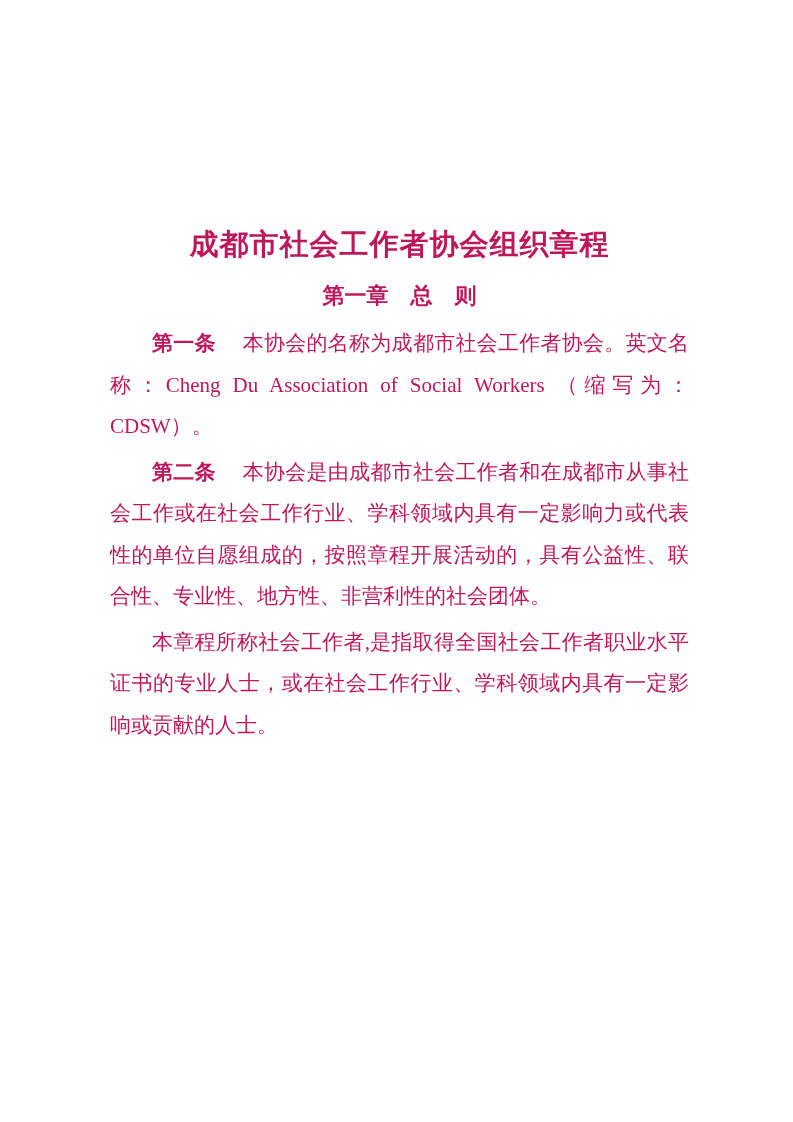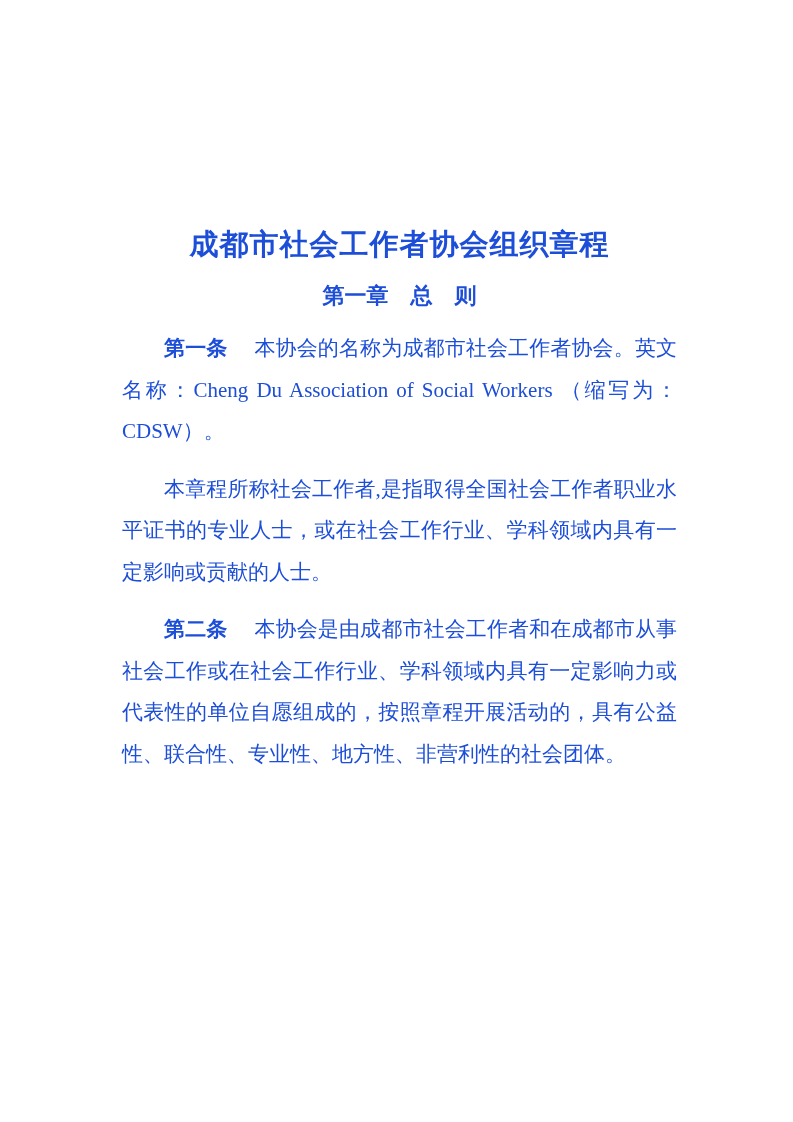--- a/index.html
+++ b/index.html
@@ -5,21 +5,21 @@
   html, body {
     margin: 0;
     padding: 0;
     background: #ffffff;
   }
   .page {
     position: relative;
     width: 793px;
     height: 822px;
     background: #ffffff;
-    color: #1d4ed8;
+    color: #be185d;
     overflow: hidden;
     font-family: "Liberation Serif", "DejaVu Serif", serif;
   }
   .content {
     padding: 0 100px 0 106px;
   }
   .doc-title {
     margin: 0;
     padding-top: 223px;
     font-size: 29px;
@@ -36,21 +36,21 @@
     line-height: 33px;
     font-weight: bold;
     text-align: center;
     font-family: Liberation Sans, sans-serif;
     white-space: nowrap;
   }
   .body-text {
     margin-top: 11px;
   }
   .para {
-    margin: 16px;
+    margin: 4px;
     font-size: 21px;
     line-height: 41.5px;
     text-align: justify;
     text-indent: 42px;
     word-break: normal;
   }
   .para-label {
     font-weight: bold;
     margin-right: 27px;
   }
@@ -69,24 +69,24 @@
 
     <h2 class="chapter-heading">第一章　总　则</h2>
 
     <div class="body-text">
 
       <p class="para">
         <span class="para-label">第一条</span><span>本协会的名称为成都市社会工作者协会。英文名称：Cheng Du Association of Social Workers （缩写为：CDSW）。</span>
       </p>
 
       <p class="para">
-        <span>本章程所称社会工作者,是指取得全国社会工作者职业水平证书的专业人士，或在社会工作行业、学科领域内具有一定影响或贡献的人士。</span>
+        <span class="para-label">第二条</span><span>本协会是由成都市社会工作者和在成都市从事社会工作或在社会工作行业、学科领域内具有一定影响力或代表性的单位自愿组成的，按照章程开展活动的，具有公益性、联合性、专业性、地方性、非营利性的社会团体。</span>
       </p>
 
       <p class="para">
-        <span class="para-label">第二条</span><span>本协会是由成都市社会工作者和在成都市从事社会工作或在社会工作行业、学科领域内具有一定影响力或代表性的单位自愿组成的，按照章程开展活动的，具有公益性、联合性、专业性、地方性、非营利性的社会团体。</span>
+        <span>本章程所称社会工作者,是指取得全国社会工作者职业水平证书的专业人士，或在社会工作行业、学科领域内具有一定影响或贡献的人士。</span>
       </p>
 
 
 
     </div>
   </div>
 </div>
 
 </body></html>

